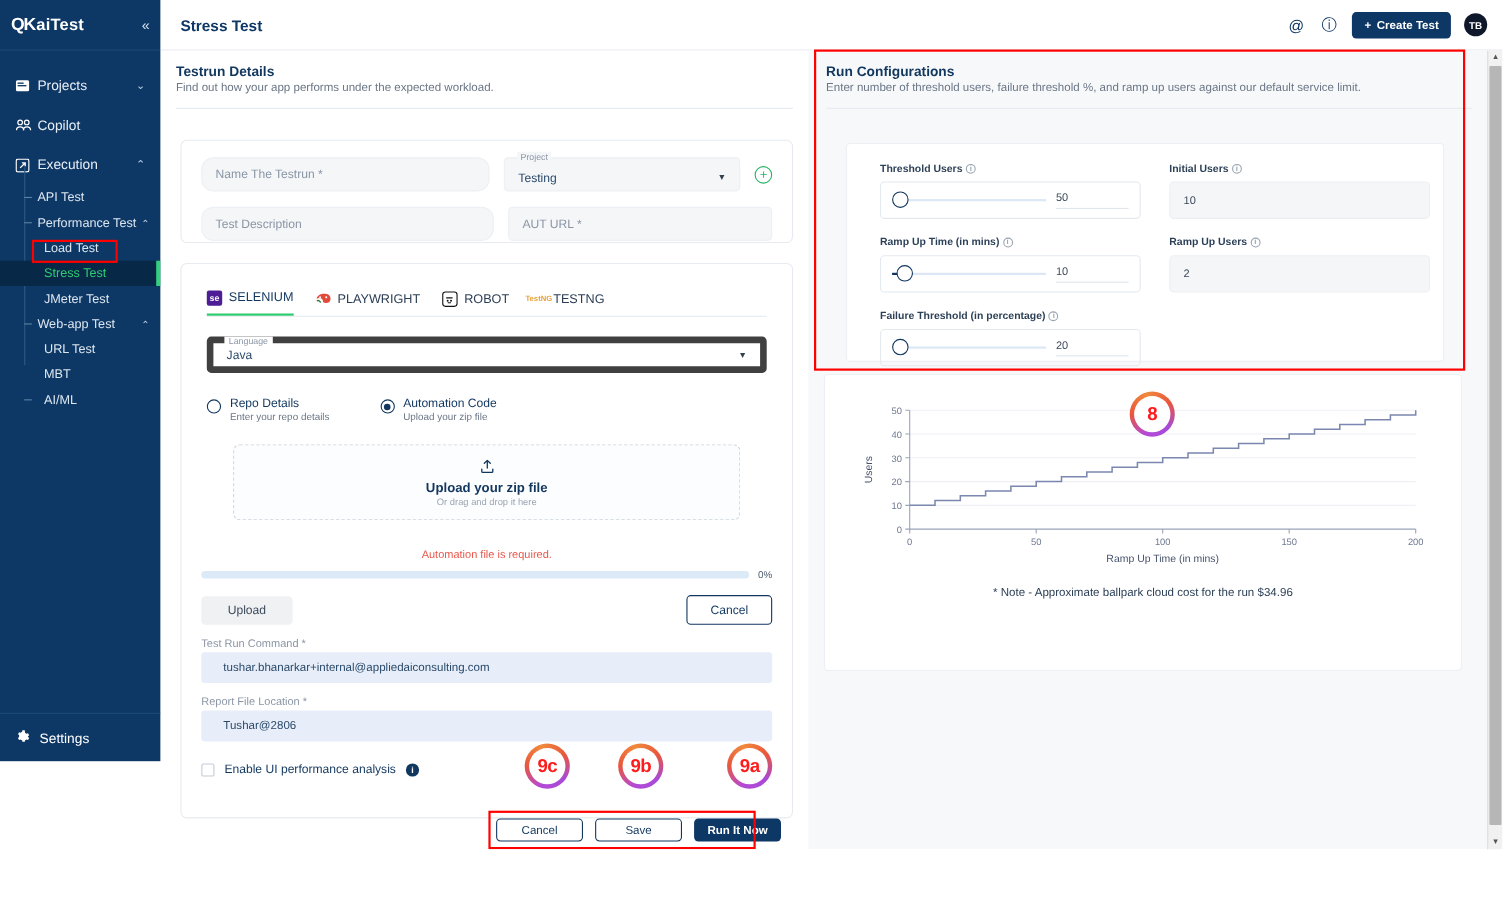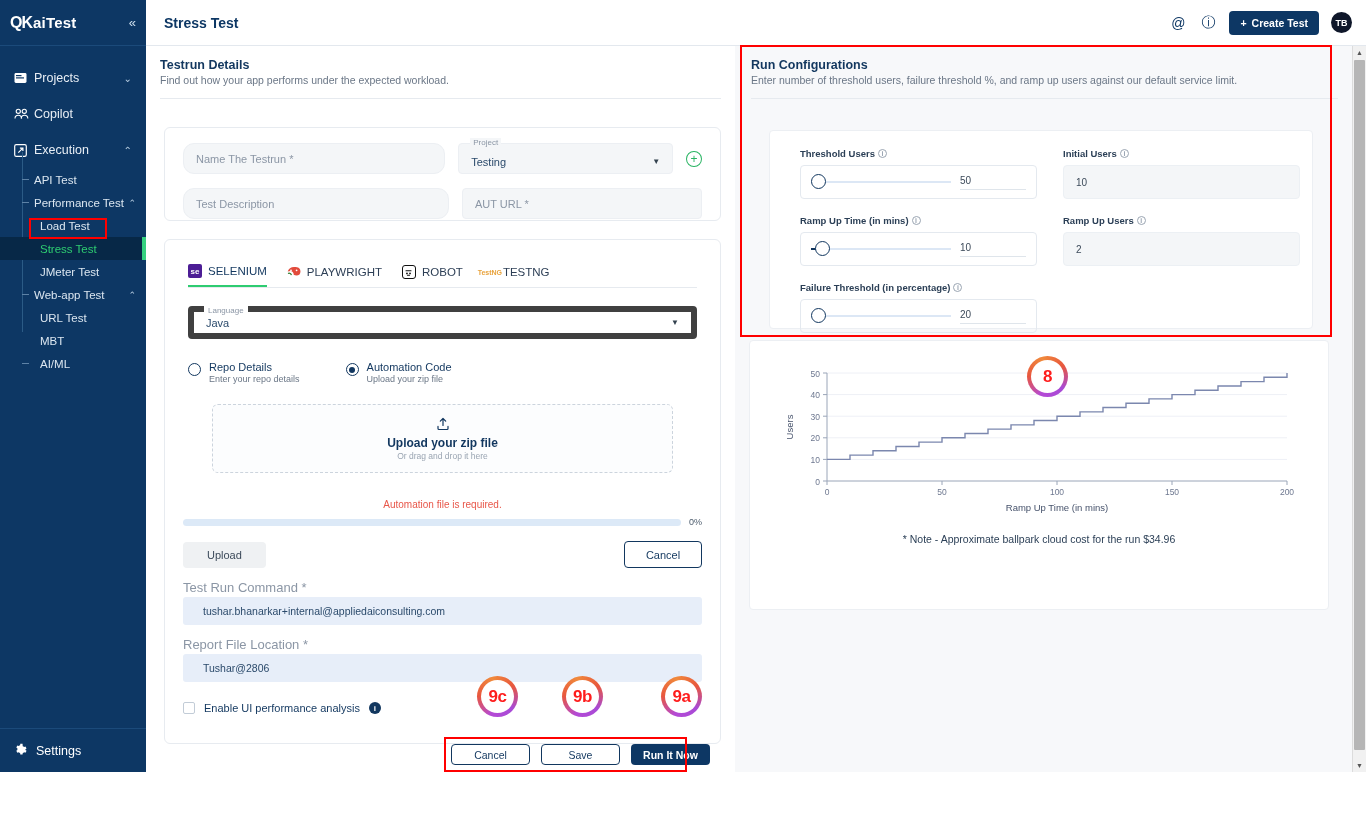--- a/index.html
+++ b/index.html
@@ -1,20 +1,20 @@
 <!DOCTYPE html>
 <html><head>
 <meta charset="utf-8">
 <style>
   * { box-sizing: border-box; margin:0; padding:0; }
   html,body { width:1366px; height:824px; background:#ffffff; font-family:"Liberation Sans", sans-serif; }
   #app { position:relative; width:1366px; height:824px; overflow:hidden; background:#fff; }
 
   
-  #sidebar { position:absolute; left:0; top:0; width:146px; height:772px; background:#0d3764; color:#fff; }
+  #sidebar { position:absolute; left:0; top:0; width:146px; height:692px; background:#0d3764; color:#fff; }
   #sb-logo { height:46px; display:flex; align-items:center; padding:0 10px; border-bottom:1px solid #1b4a7a; }
   .logo-mark { font-size:16px; font-weight:bold; letter-spacing:-1px; color:#fff; margin-right:1px; }
   .logo-text { font-size:15px; font-weight:bold; color:#fff; letter-spacing:.2px; }
   #sb-collapse { margin-left:auto; font-size:13px; color:#cfe0ee; cursor:pointer; }
   #sb-nav { padding-top:14px; }
   .sb-top { display:flex; align-items:center; height:36px; padding:0 14px; font-size:12.5px; color:#e8eef5; cursor:pointer; }
   .sb-top .ico { width:20px; display:inline-flex; align-items:center; justify-content:flex-start; }
   .sb-top .lbl { flex:1; }
   .sb-top .car { font-size:10px; color:#b9cfe3; }
   .sb-sub { position:relative; display:flex; align-items:center; height:23px; padding-left:34px; font-size:11.5px; color:#dbe6f0; cursor:pointer; }
@@ -89,21 +89,21 @@
   #dz-t2 { font-size:8.5px; color:#9aa5b2; margin-top:1px; }
   #err-msg { text-align:center; font-size:10px; color:#e8574a; margin-top:26px; }
   #prog-row { display:flex; align-items:center; gap:8px; margin:7px 18px 0 18px; }
   #prog-track { flex:1; height:7px; border-radius:5px; background:#dce9f7; }
   #prog-pct { font-size:9px; color:#4a5a6b; }
   #btn-row { display:flex; align-items:center; margin:14px 18px 0 18px; }
   #upload-btn { background:#eff1f3; border-radius:4px; height:26px; padding:0 24px; display:flex; align-items:center; font-size:11px; color:#3c4a5a; cursor:pointer; }
   #cancel-up { margin-left:auto; border:1.4px solid #12375f; border-radius:4px; height:27px; width:78px; display:flex; align-items:center; justify-content:center; font-size:11px; color:#12375f; cursor:pointer; }
 
   .lbl-inp { margin:12px 18px 0 18px; }
-  .lbl-inp .cap { font-size:13px; color:#8b96a5; margin-bottom:2px; }
+  .lbl-inp .cap { font-size:10px; color:#8b96a5; margin-bottom:2px; }
   .lbl-inp .fld { background:#e7eef9; border-radius:3px; height:28px; display:flex; align-items:center; padding:0 20px; font-size:10.5px; color:#2b4a6b; }
 
   #chk-row { display:flex; align-items:center; gap:9px; margin:20px 18px 0 18px; }
   .chk { width:12px; height:12px; border:1.3px solid #c2ccd7; border-radius:2px; cursor:pointer; }
   #chk-lbl { font-size:11px; color:#12375f; }
   #info-dot { width:12px; height:12px; border-radius:50%; background:#12375f; color:#fff; font-size:8px; font-weight:bold; display:flex; align-items:center; justify-content:center; cursor:pointer; }
 
   
   #bottom-actions { position:absolute; left:305px; top:698px; display:flex; gap:11px; }
   .b-btn { height:21px; width:79px; border-radius:4px; display:flex; align-items:center; justify-content:center; font-size:10.5px; cursor:pointer; }

